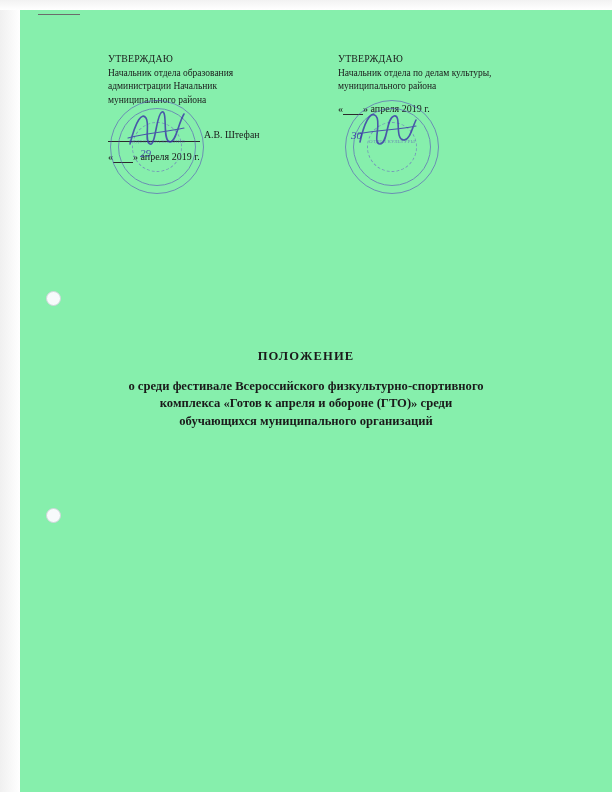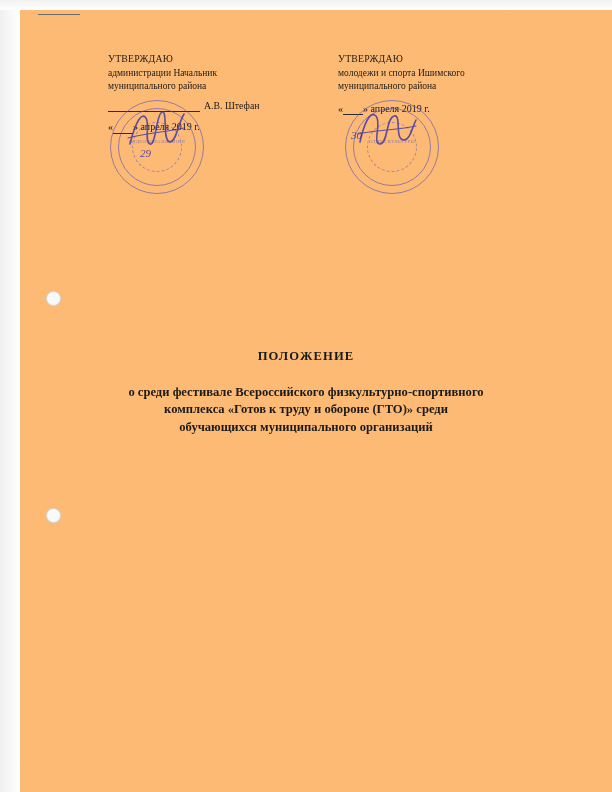--- a/index.html
+++ b/index.html
@@ -12,21 +12,21 @@
     background: #ffffff;
     font-family: "Liberation Serif", serif;
     color: #1a1a1a;
     position: relative;
     overflow: hidden;
   }
 
   .page {
     position: absolute;
     inset: 0;
-    background: #fdba74;
+    background: #86efac;
   }
 
   
   .scan-edge-left {
     position: absolute;
     left: 0; top: 0;
     width: 20px; height: 792px;
     background: linear-gradient(to right, #f0f0f0, #ffffff);
   }
   .scan-edge-top {
@@ -75,21 +75,21 @@
   .approval.right { left: 338px; width: 215px; }
 
   .approval .heading {
     font-size: 9.8px;
     letter-spacing: 0.2px;
     margin-bottom: 1px;
   }
   .approval .org-line { white-space: nowrap; }
 
   .sign-row {
-    margin-top: 5px;
+    margin-top: 21px;
     font-size: 9.8px;
     white-space: nowrap;
     position: relative;
   }
   .sign-line {
     display: inline-block;
     width: 92px;
     border-bottom: 1px solid #2b2b2b;
     height: 9px;
     vertical-align: bottom;
@@ -173,54 +173,55 @@
     top: 348px;
     left: 72px;
     width: 468px;
     text-align: center;
     font-weight: bold;
     font-size: 12.6px;
     line-height: 17.5px;
   }
   .title-block .main-title {
     letter-spacing: 1.1px;
-    margin-bottom: 18px;
+    margin-bottom: 12px;
   }
 </style>
 </head>
 <body>
 
 <div class="page">
 
   <div class="scan-edge-left"></div>
   <div class="scan-edge-top"></div>
   <div class="corner-rule"></div>
 
   <div class="punch-hole h1"></div>
   <div class="punch-hole h2"></div>
 
   <div class="approvals">
 
     <div class="approval left">
       <div class="heading">УТВЕРЖДАЮ</div>
+      <div class="org-line">Начальник отдела образования</div>
       <div class="org-line">администрации Начальник</div>
       <div class="org-line">муниципального района</div>
 
       <div class="sign-row">
         <span class="sign-line"></span><span>А.В. Штефан</span>
       </div>
 
       <div class="date-row">
         <span>«</span><span class="date-blank"></span><span>» апреля 2019 г.</span>
       </div>
     </div>
 
     <div class="approval right">
       <div class="heading">УТВЕРЖДАЮ</div>
-      <div class="org-line">молодежи и спорта Ишимского</div>
+      <div class="org-line">Начальник отдела по делам культуры,</div>
       <div class="org-line">муниципального района</div>
 
 
       <div class="date-row">
         <span>«</span><span class="date-blank"></span><span>» апреля 2019 г.</span>
       </div>
     </div>
   </div>
 
   <div class="stamp s1">
@@ -239,17 +240,17 @@
     <path d="M4 38 C8 20, 14 6, 20 12 C26 18, 16 40, 24 40 C32 40, 30 14, 38 12 C46 10, 38 36, 48 36 C54 36, 56 24, 60 16" fill="none" stroke="#3a33a8" stroke-width="1.6" stroke-linecap="round"></path>
     <path d="M2 30 C18 26, 42 26, 60 22" fill="none" stroke="#3a33a8" stroke-width="1.1" stroke-linecap="round"></path>
   </svg>
 
   <div class="hand-date d1">29</div>
   <div class="hand-date d2">30</div>
 
   <div class="title-block">
     <div class="main-title">ПОЛОЖЕНИЕ</div>
     <div>о среди фестивале Всероссийского физкультурно-спортивного</div>
-    <div>комплекса «Готов к труду и обороне (ГТО)» среди</div>
+    <div>комплекса «Готов к апреля и обороне (ГТО)» среди</div>
     <div>обучающихся муниципального организаций</div>
   </div>
 
 </div>
 
 </body></html>

